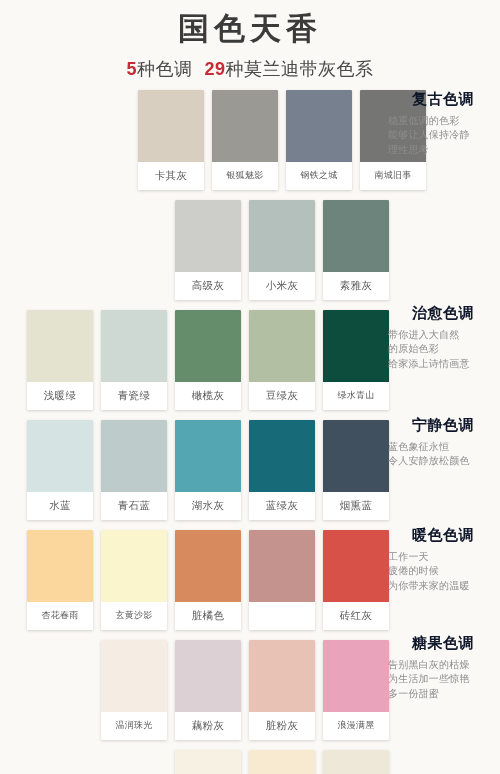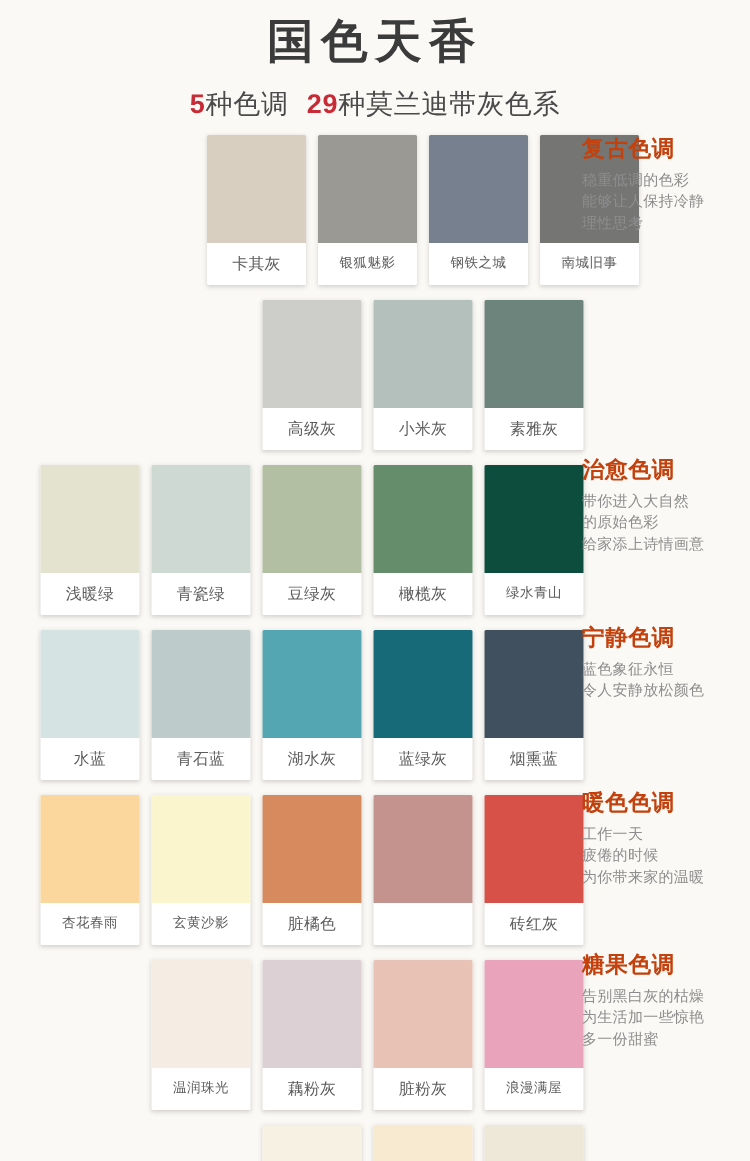--- a/index.html
+++ b/index.html
@@ -93,23 +93,24 @@
 
   
   .group-caption {
     position: absolute;
     left: 388px;
     width: 110px;
   }
   .group-title {
     font-size: 15px;
     font-weight: bold;
-    color: #c2410c;
+    color: #0f172a;
     letter-spacing: 0.5px;
     font-family: "DejaVu Serif", "Liberation Serif", serif;
+    text-align: center;
   }
   .group-desc {
     margin-top: 5px;
     font-size: 10px;
     line-height: 1.45;
     color: #8d8d8d;
     letter-spacing: 0.2px;
   }
 </style>
 </head>
@@ -163,26 +164,26 @@
       <div class="cards" style="left: 27px; text-align: right;">
         <div class="card">
           <div class="chip" style="background: rgb(227, 227, 207);"></div>
           <div class="name">浅暖绿</div>
         </div>
         <div class="card">
           <div class="chip" style="background: rgb(206, 217, 211);"></div>
           <div class="name">青瓷绿</div>
         </div>
         <div class="card">
+          <div class="chip" style="background: rgb(101, 140, 107);"></div>
+          <div class="name">橄榄灰</div>
+        </div>
+        <div class="card">
           <div class="chip" style="background: rgb(179, 191, 162);"></div>
           <div class="name">豆绿灰</div>
-        </div>
-        <div class="card">
-          <div class="chip" style="background: rgb(101, 140, 107);"></div>
-          <div class="name">橄榄灰</div>
         </div>
         <div class="card narrow-name">
           <div class="chip" style="background: rgb(12, 77, 62);"></div>
           <div class="name">绿水青山</div>
         </div>
       </div>
     </div>
     <div class="row">
       <div class="cards" style="left: 27px;">
         <div class="card">

